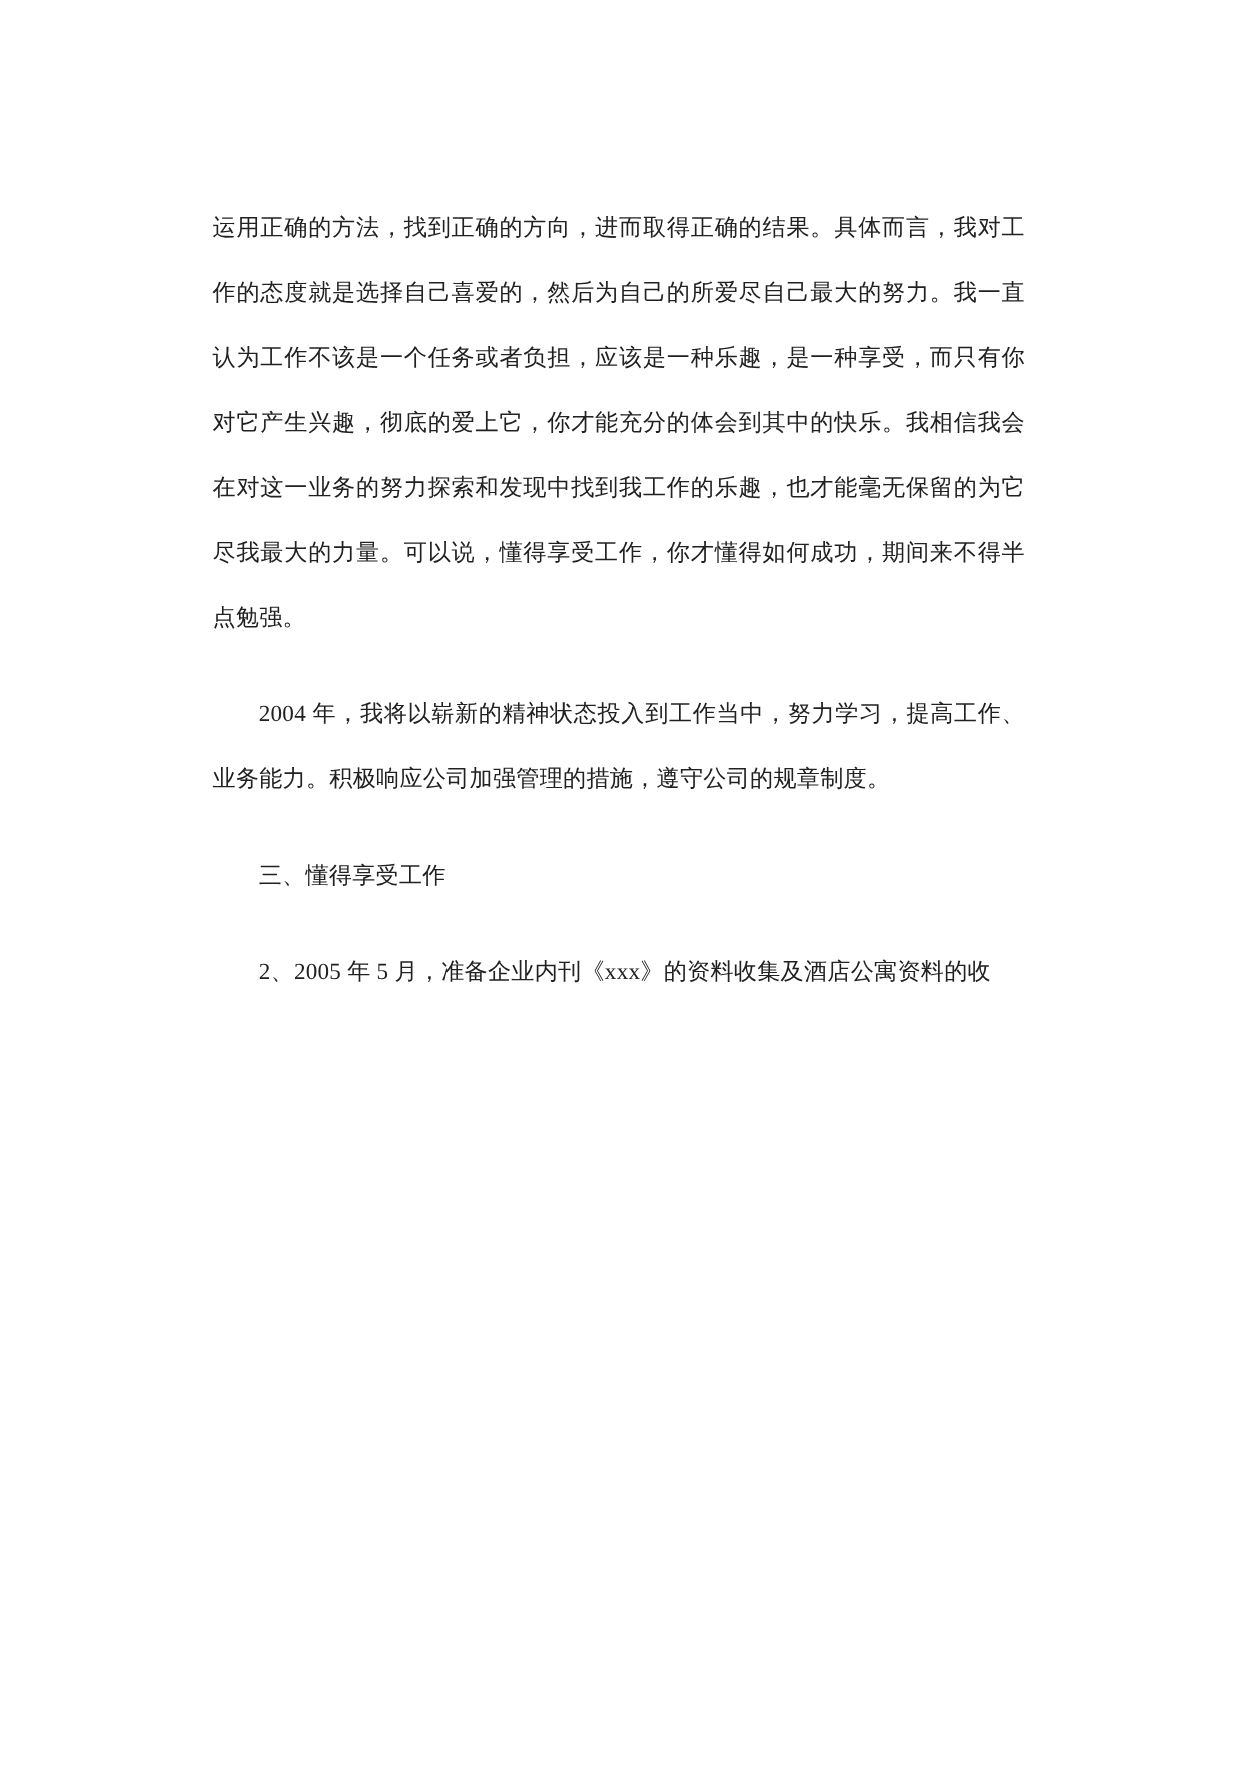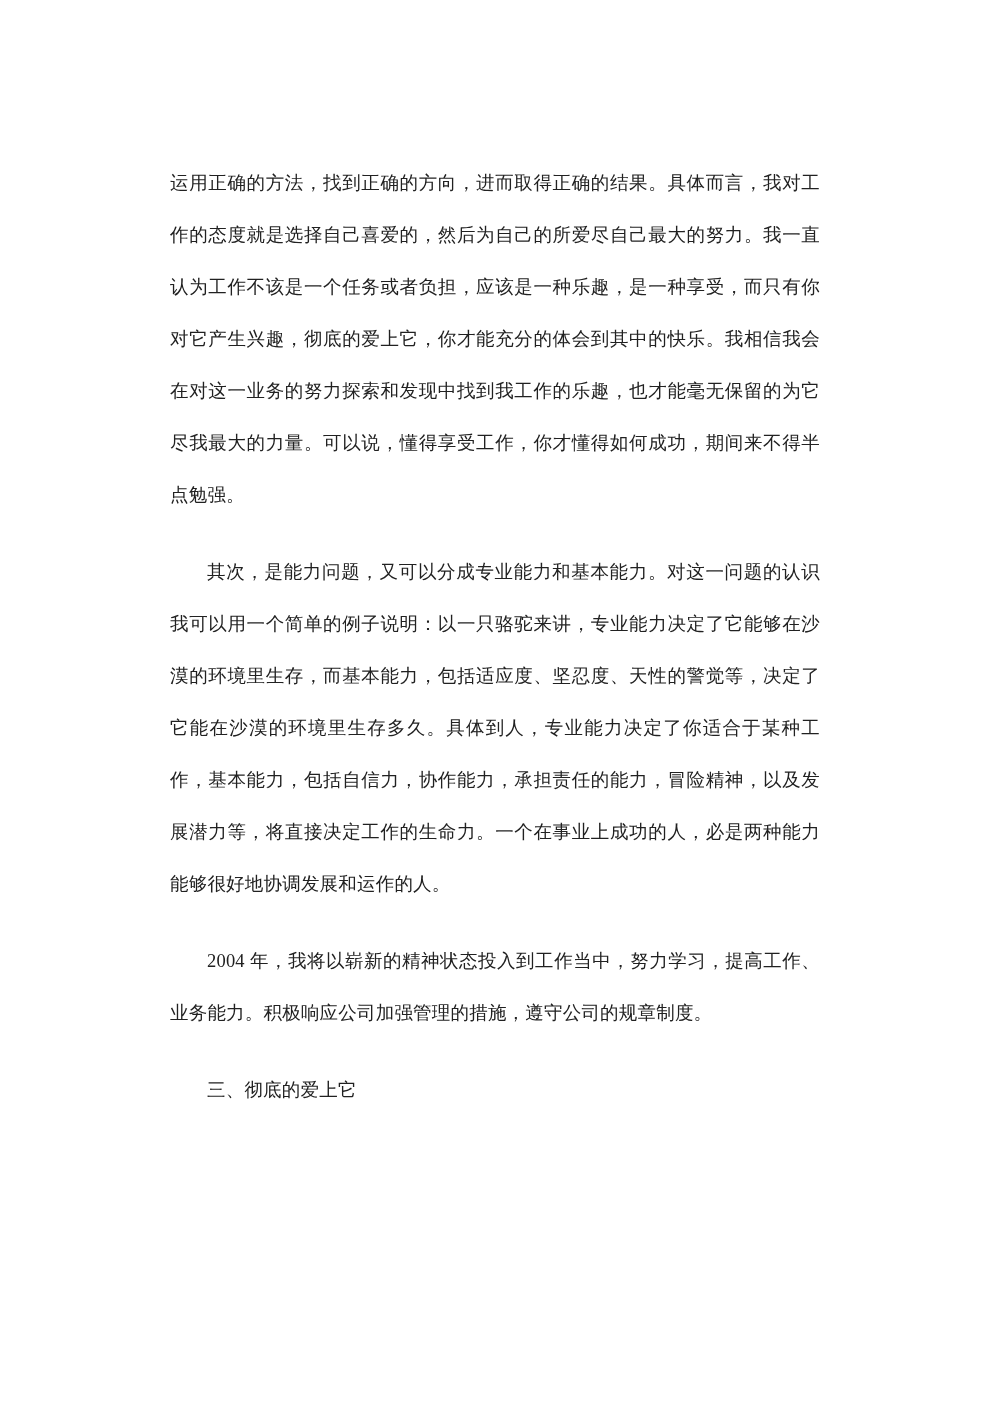--- a/index.html
+++ b/index.html
@@ -36,20 +36,20 @@
   .para.last {
     margin-bottom: 0;
   }
 </style>
 </head>
 <body>
 
 <div class="page">
   <p class="para">运用正确的方法，找到正确的方向，进而取得正确的结果。具体而言，我对工作的态度就是选择自己喜爱的，然后为自己的所爱尽自己最大的努力。我一直认为工作不该是一个任务或者负担，应该是一种乐趣，是一种享受，而只有你对它产生兴趣，彻底的爱上它，你才能充分的体会到其中的快乐。我相信我会在对这一业务的努力探索和发现中找到我工作的乐趣，也才能毫无保留的为它尽我最大的力量。可以说，懂得享受工作，你才懂得如何成功，期间来不得半点勉强。</p>
 
-  <p class="para indent">其次，是能力问题，又可以分成专业能力和基本能力。对这一问题的认识我可以用一个简单的例子说明：以一只骆驼来讲，专业能力决定了它能够在沙漠的环境里生存，而基本能力，包括适应度、坚忍度、天性的警觉等，决定了它能在沙漠的环境里生存多久。具体到人，专业能力决定了你适合于某种工作，基本能力，包括自信力，协作能力，承担责任的能力，冒险精神，以及发展潜力等，将直接决定工作的生命力。一个在事业上成功的人，必是两种能力能够很好地协调发展和运作的人。</p>
 
   <p class="para indent">2004 年，我将以崭新的精神状态投入到工作当中，努力学习，提高工作、业务能力。积极响应公司加强管理的措施，遵守公司的规章制度。</p>
 
-  <p class="para indent">三、彻底的爱上它</p>
+  <p class="para indent">三、懂得享受工作</p>
 
 
+  <p class="para indent last">2、2005 年 5 月，准备企业内刊《xxx》的资料收集及酒店公寓资料的收</p>
 </div>
 
 </body></html>

